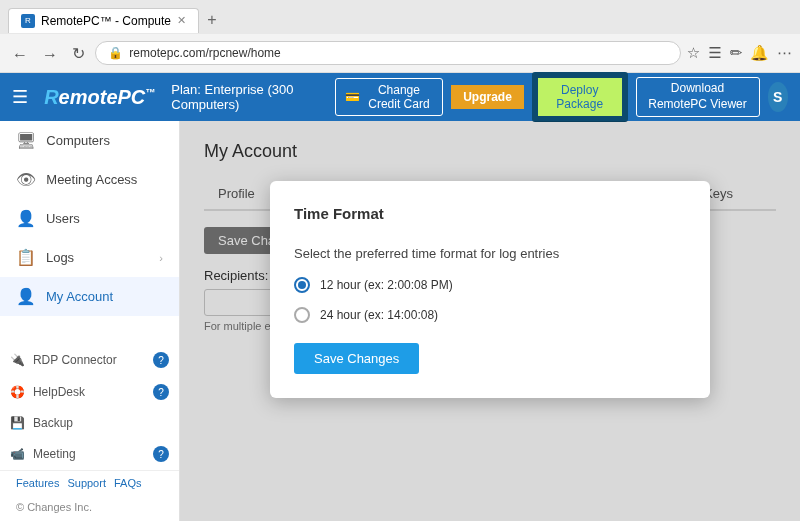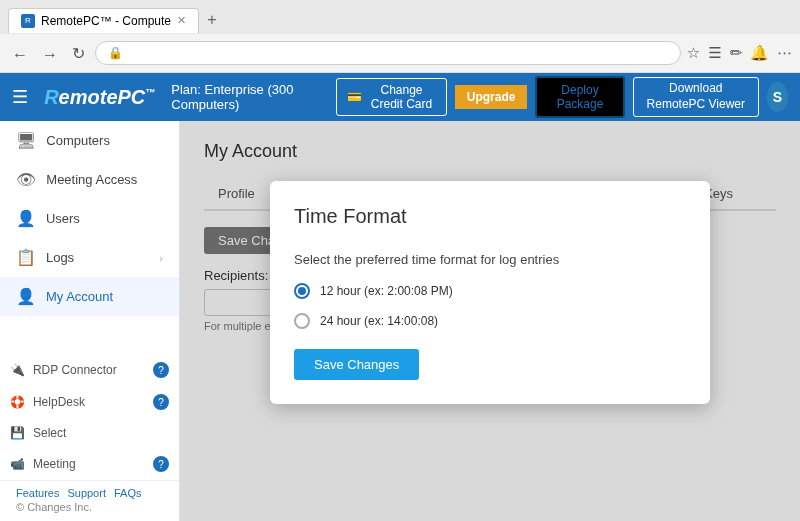--- a/index.html
+++ b/index.html
@@ -22,57 +22,57 @@
     .app { display: flex; height: 400px; background: #fff; }
 
     
     .top-nav { background: #1e6fba; display: flex; align-items: center; height: 48px; padding: 0 12px; gap: 12px; }
     .logo-area { display: flex; align-items: center; gap: 8px; }
     .hamburger { color: #fff; font-size: 18px; cursor: pointer; margin-right: 4px; }
     .plan-text { color: #fff; font-size: 13px; margin-left: 4px; }
     .top-nav-actions { display: flex; align-items: center; gap: 8px; margin-left: auto; }
     .btn-credit { background: none; border: 1px solid #fff; color: #fff; border-radius: 3px; padding: 4px 10px; font-size: 12px; cursor: pointer; display: flex; align-items: center; gap: 5px; }
     .btn-upgrade { background: #e8a020; border: none; color: #fff; border-radius: 0; padding: 5px 12px; font-size: 12px; font-weight: bold; cursor: pointer; }
-    .btn-deploy { background: #000000; border: 2px solid #0c4a6e; color: #1e6fba; border-radius: 3px; padding: 5px 12px; font-size: 12px; cursor: pointer; }
+    .btn-deploy { background: #bef264; border: 6px solid #0c4a6e; color: #1e6fba; border-radius: 3px; padding: 5px 12px; font-size: 12px; cursor: pointer; }
     .btn-download { background: none; border: 1px solid #fff; color: #fff; border-radius: 3px; padding: 4px 8px; font-size: 11px; cursor: pointer; text-align: center; line-height: 1.2; }
     .user-avatar { background: #2980b9; color: #fff; width: 30px; height: 30px; border-radius: 50%; display: flex; align-items: center; justify-content: center; font-size: 14px; font-weight: bold; cursor: pointer; }
 
     
     .sidebar { width: 180px; background: #fff; border-right: 1px solid #e0e0e0; flex-shrink: 0; display: flex; flex-direction: column; justify-content: space-between; }
     .sidebar-menu { list-style: none; }
     .sidebar-item { display: flex; align-items: center; gap: 10px; padding: 10px 16px; cursor: pointer; color: #444; font-size: 13px; }
     .sidebar-item.active { color: #1e6fba; background: #f0f5ff; }
     .sidebar-icon { font-size: 16px; color: #666; }
     .sidebar-item.active .sidebar-icon { color: #1e6fba; }
     .sidebar-arrow { margin-left: auto; font-size: 11px; color: #aaa; }
     .sidebar-bottom-item { display: flex; align-items: center; gap: 8px; padding: 8px 10px; cursor: pointer; color: #555; font-size: 12px; }
     .sidebar-badge { background: #1e6fba; color: #fff; border-radius: 50%; width: 16px; height: 16px; font-size: 10px; display: flex; align-items: center; justify-content: center; margin-left: auto; }
     .sidebar-footer { padding: 6px 16px 8px; font-size: 11px; color: #888; border-top: 1px solid #eee; }
-    .sidebar-footer-links { display: flex; gap: 8px; margin-bottom: 2px; }
+    .sidebar-footer-links { display: flex; gap: 8px; margin-bottom: 12px; }
 
     
     .main-content { flex: 1; padding: 20px 24px; overflow-y: auto; position: relative; }
     .page-title { font-size: 18px; font-weight: 500; color: #333; margin-bottom: 16px; }
 
     
     .tabs { display: flex; border-bottom: 2px solid #e0e0e0; margin-bottom: 16px; }
     .tab-item { padding: 8px 14px; cursor: pointer; color: #555; font-size: 13px; }
     .tab-item.active { color: #1e6fba; border-bottom: 2px solid #1e6fba; margin-bottom: -2px; font-weight: 500; }
 
     
     .content-section { background: #fff; }
     .btn-save { background: #7a7a7a; color: #fff; border: none; border-radius: 3px; padding: 6px 14px; font-size: 13px; cursor: pointer; margin-bottom: 14px; }
     .recipients-label { font-size: 13px; color: #333; margin-bottom: 6px; }
     .recipients-input { border: 1px solid #ccc; border-radius: 3px; padding: 5px 8px; width: 240px; font-size: 13px; display: block; }
     .recipients-hint { font-size: 11px; color: #777; margin-top: 4px; }
 
     
     .modal-overlay { position: absolute; top: 0; left: 0; right: 0; bottom: 0; background: rgba(0,0,0,0.15); display: flex; align-items: flex-start; justify-content: center; padding-top: 60px; z-index: 100; }
     .modal { background: #fff; border-radius: 6px; box-shadow: 0 4px 20px rgba(0,0,0,0.25); width: 440px; padding: 24px; }
-    .modal-title { font-size: 20px; font-weight: 400; color: #333; margin-bottom: 16px; }
+    .modal-title { font-size: 15px; font-weight: 700; color: #333; margin-bottom: 16px; }
     .modal-subtitle { font-size: 13px; color: #444; margin-bottom: 16px; margin-top: 24px; }
     .radio-option { display: flex; align-items: center; gap: 10px; margin-bottom: 14px; cursor: pointer; font-size: 12px; color: #333; }
     .radio-circle { width: 16px; height: 16px; border-radius: 50%; border: 2px solid #1e6fba; display: flex; align-items: center; justify-content: center; flex-shrink: 0; }
     .radio-circle.selected::after { content: ''; width: 8px; height: 8px; border-radius: 50%; background: #1e6fba; }
     .radio-empty .radio-circle { border-color: #aaa; }
     .btn-save-modal { background: #1e9de7; color: #fff; border: none; border-radius: 3px; padding: 8px 20px; font-size: 13px; cursor: pointer; margin-top: 6px; }
 
     
     .lock-icon { color: #aaa; font-size: 12px; }
     .favicon { width: 14px; height: 14px; background: #1e6fba; border-radius: 2px; display: inline-block; font-size: 8px; color: #fff; text-align: center; line-height: 14px; }
@@ -88,20 +88,21 @@
       <span class="tab-close">✕</span>
     </div>
     <button class="new-tab">+</button>
   </div>
   <div class="address-bar-row">
     <button class="nav-btn">←</button>
     <button class="nav-btn">→</button>
     <button class="nav-btn">↻</button>
     <div class="address-bar">
       <span class="lock-icon">🔒</span>
+      <span>remotepc.com/rpcnew/home</span>
     </div>
     <div class="browser-icons">
       <span>☆</span>
       <span>☰</span>
       <span>✏</span>
       <span>🔔</span>
       <span>⋯</span>
     </div>
   </div>
 </div>
@@ -158,21 +159,21 @@
         <span>RDP Connector</span>
         <span class="sidebar-badge">?</span>
       </div>
       <div class="sidebar-bottom-item">
         <span style="color:#e87;">🛟</span>
         <span>HelpDesk</span>
         <span class="sidebar-badge">?</span>
       </div>
       <div class="sidebar-bottom-item">
         <span style="color:#5a8;">💾</span>
-        <span>Select</span>
+        <span>Backup</span>
       </div>
       <div class="sidebar-bottom-item">
         <span style="color:#1e6fba;">📹</span>
         <span>Meeting</span>
         <span class="sidebar-badge">?</span>
       </div>
       <div class="sidebar-footer">
         <div class="sidebar-footer-links">
           <span style="cursor:pointer; color:#1e6fba;">Features</span>
           <span style="cursor:pointer; color:#1e6fba;">Support</span>

